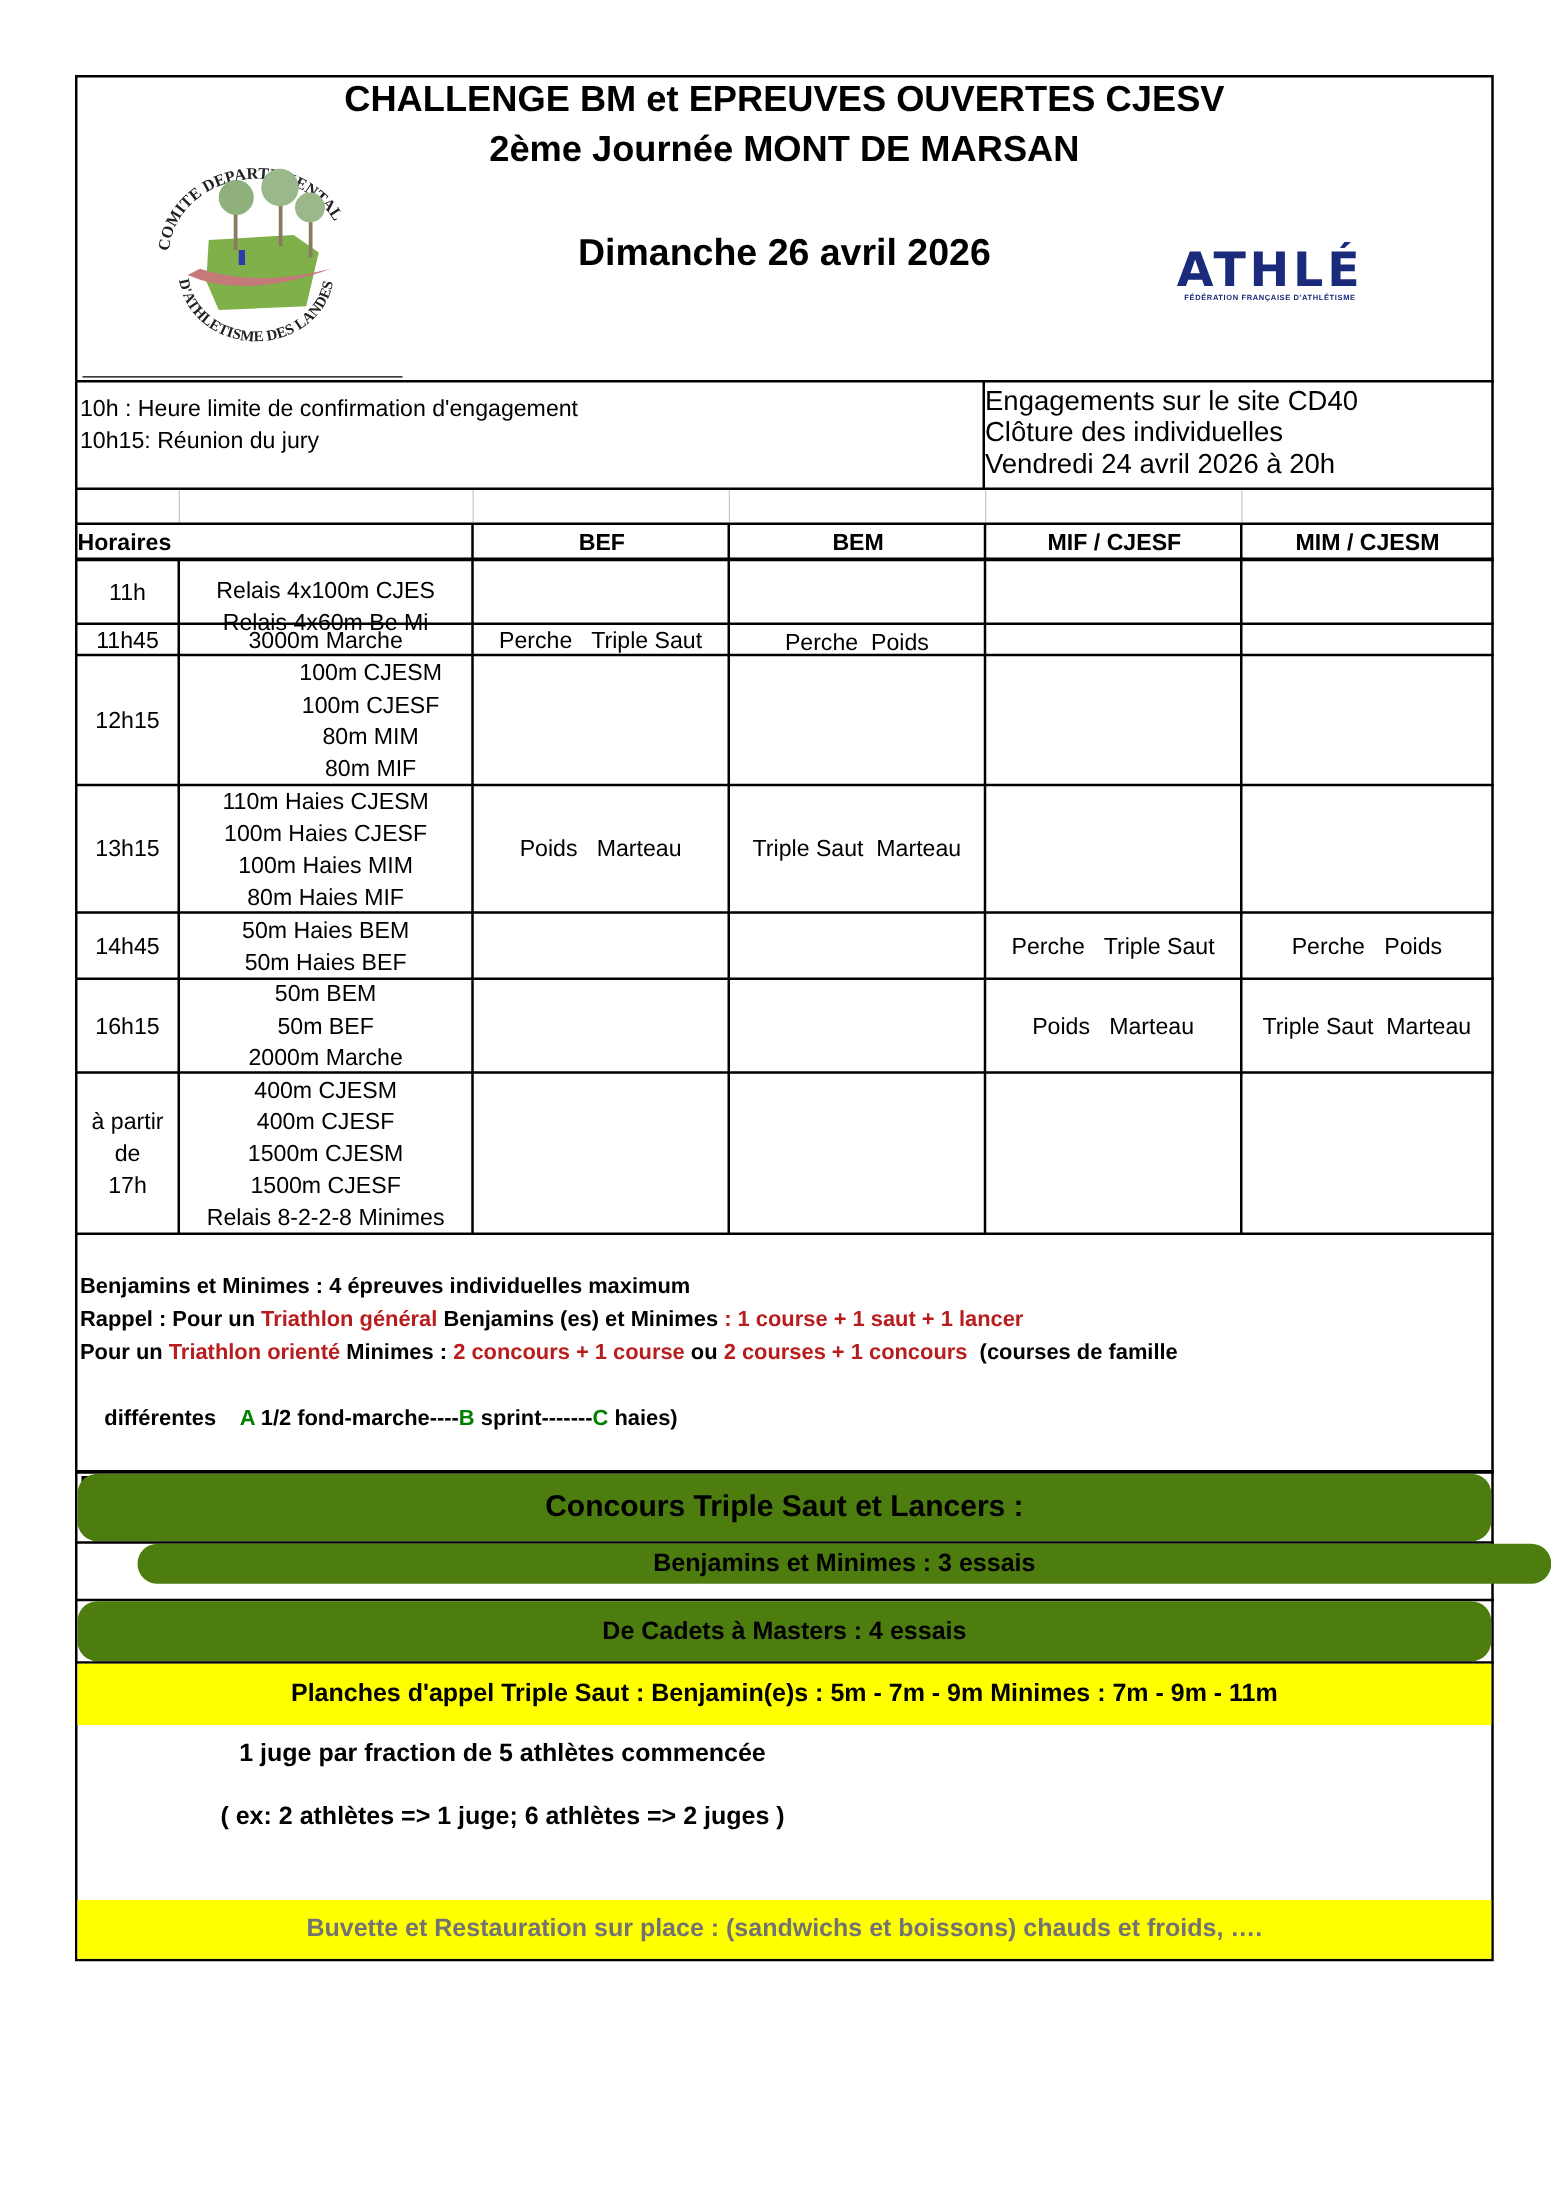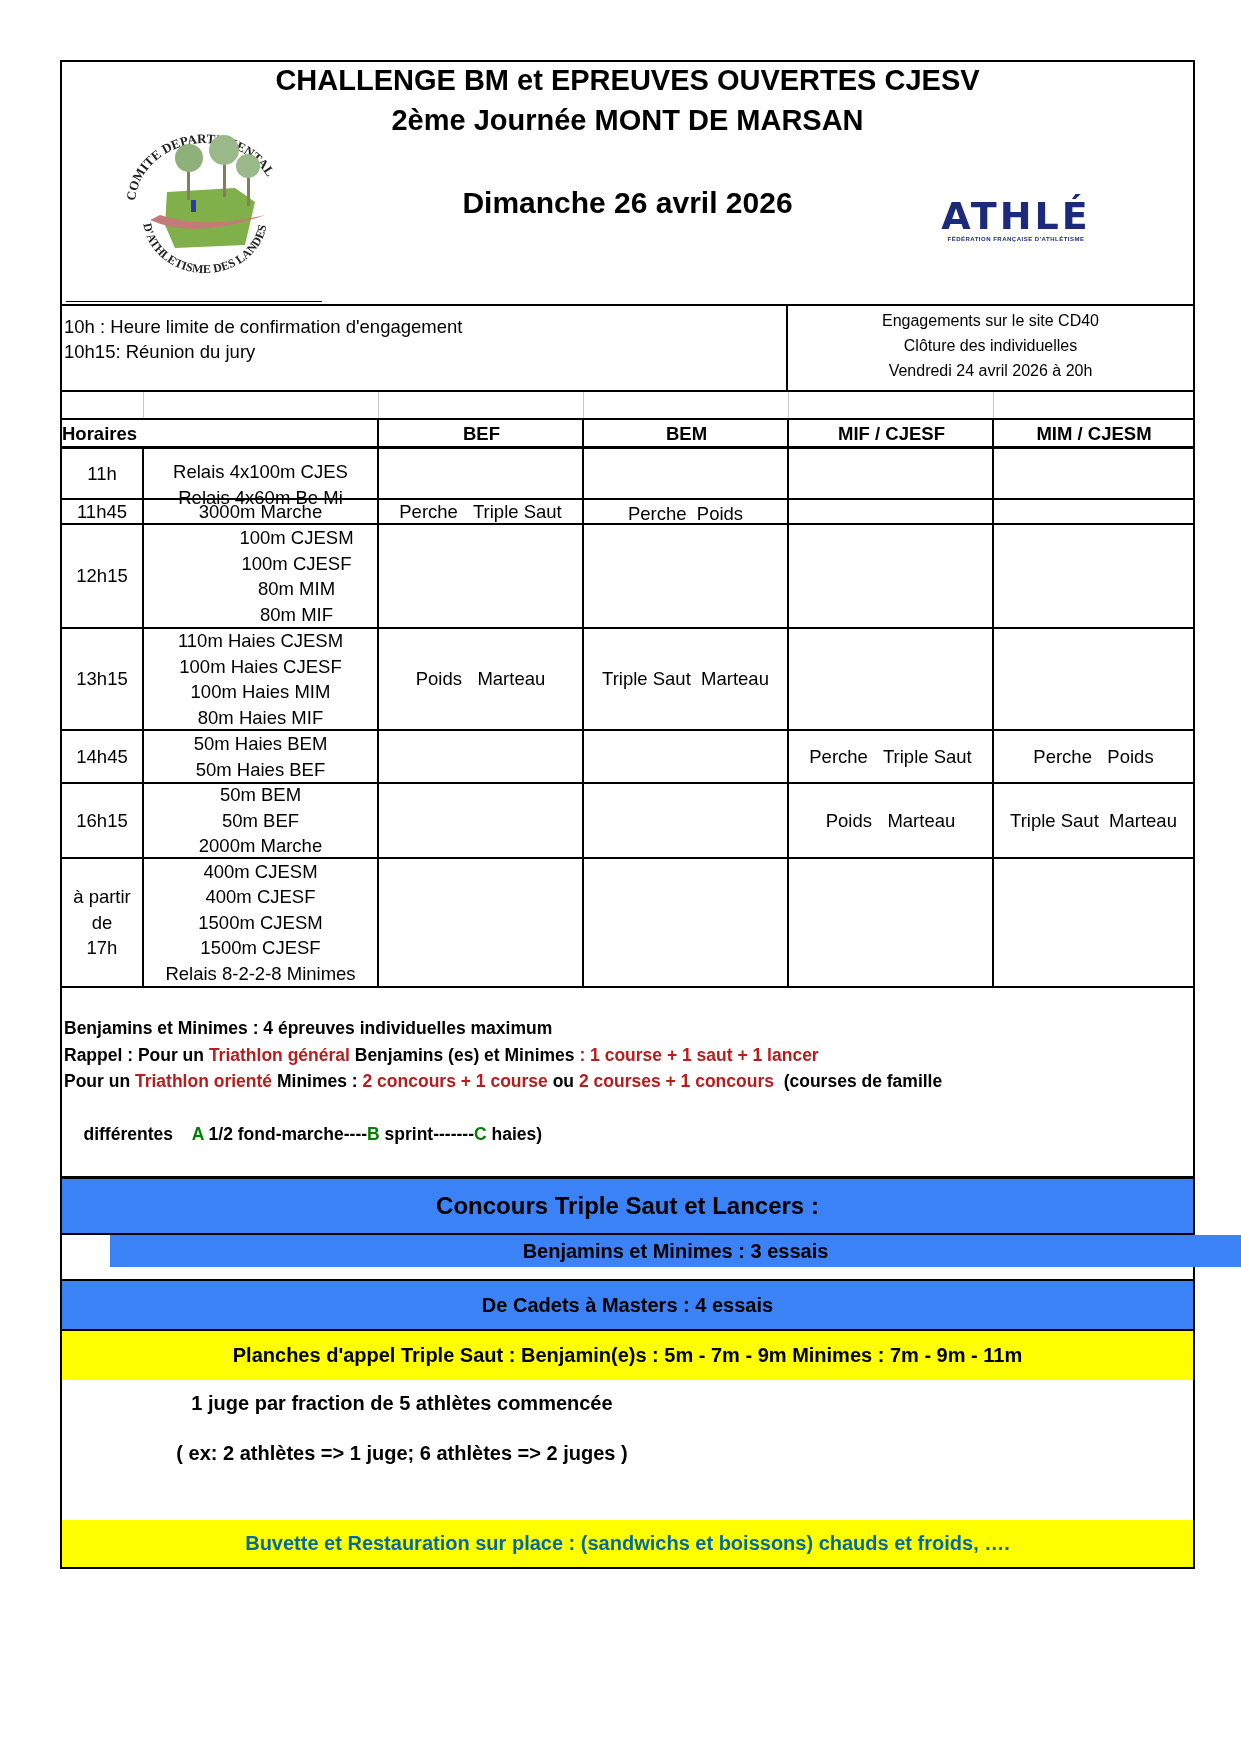--- a/index.html
+++ b/index.html
@@ -10,30 +10,30 @@
   .t1 { top:64px; font-size:29px; }
   .t2 { top:104px; font-size:29px; }
   .t3 { top:186px; font-size:30px; }
   .logo-cd { left:115px; top:130px; width:180px; height:150px; }
   .logo-athle { left:928px; top:196px; width:176px; height:56px; }
   .hline { height:2px; background:#000; }
   .vline { width:2px; background:#000; }
   .thin-h { height:1px; background:#000; }
   .light-v { width:1px; background:#c8c8c8; }
   .info-left { left:64px; top:314px; font-size:18.5px; line-height:25px; }
-  .info-right { left:788px; top:308px; width:405px; text-align:center; font-size:16px; line-height:25px; }
+  .info-right { left:788px; top:308px; width:405px; text-align:left; font-size:22px; line-height:25px; }
   .cell { display:flex; align-items:center; justify-content:center; text-align:center; font-size:18.5px; line-height:25.5px; white-space:pre; }
   .hdr { font-weight:bold; font-size:18.5px; display:flex; align-items:center; justify-content:center; }
   .notes { left:64px; top:1015px; font-size:17.5px; font-weight:bold; line-height:26.5px; }
   .red { color:#b91c1c; }
   .green { color:#008000; }
   .band { left:62px; width:1131px; display:flex; align-items:center; justify-content:center; font-weight:bold; }
-  .cyan { background:#3b82f6; }
+  .cyan { background:#4d7c0f;border-radius:16px; }
   .yellow { background:#ffff00; }
-  .blue { color:#0369a1; }
+  .blue { color:#737373; }
 </style>
 </head>
 <body>
 
 <div class="abs frame"></div>
 
 <div class="abs title t1">CHALLENGE BM et EPREUVES OUVERTES CJESV</div>
 <div class="abs title t2">2ème Journée  MONT DE MARSAN</div>
 <div class="abs title t3">Dimanche 26 avril 2026</div>
 

